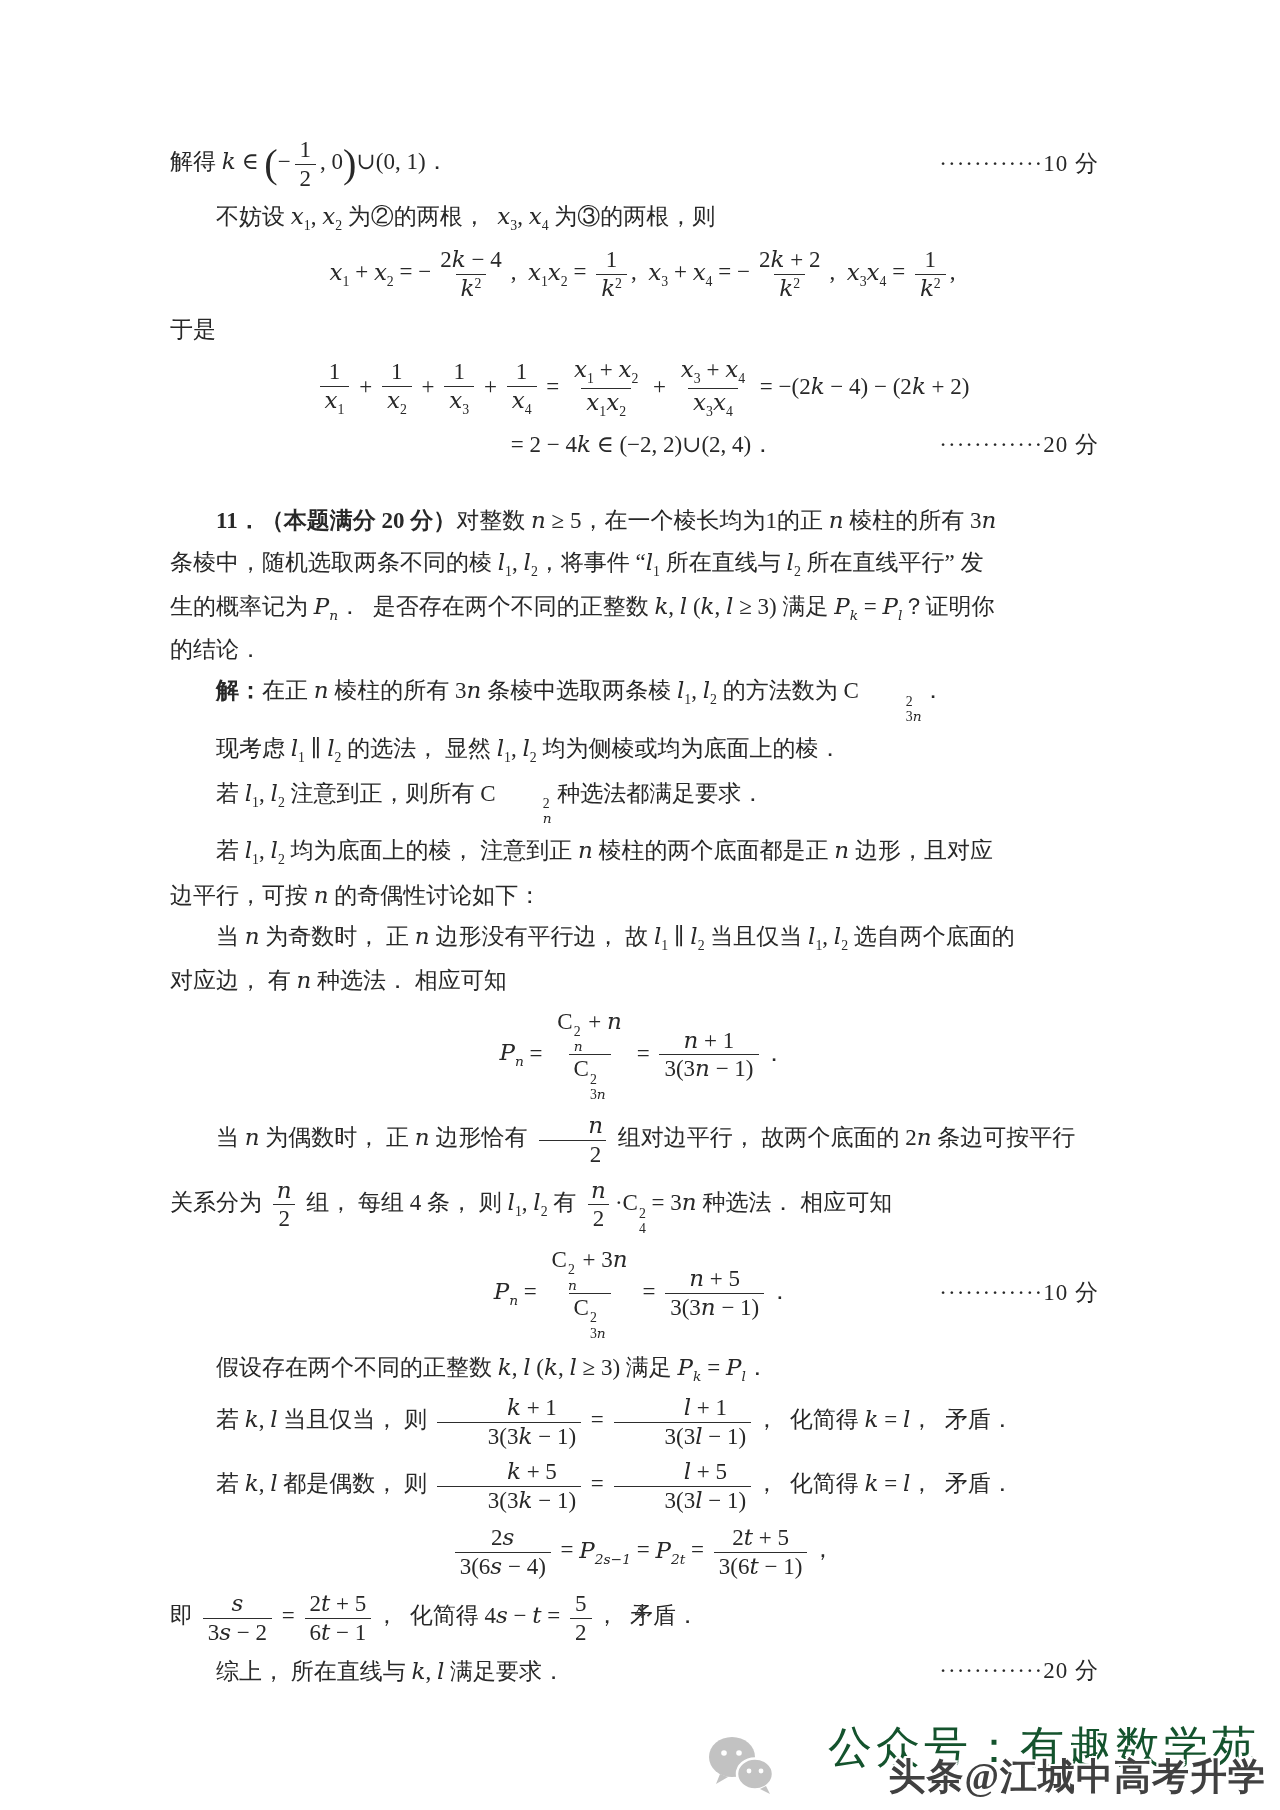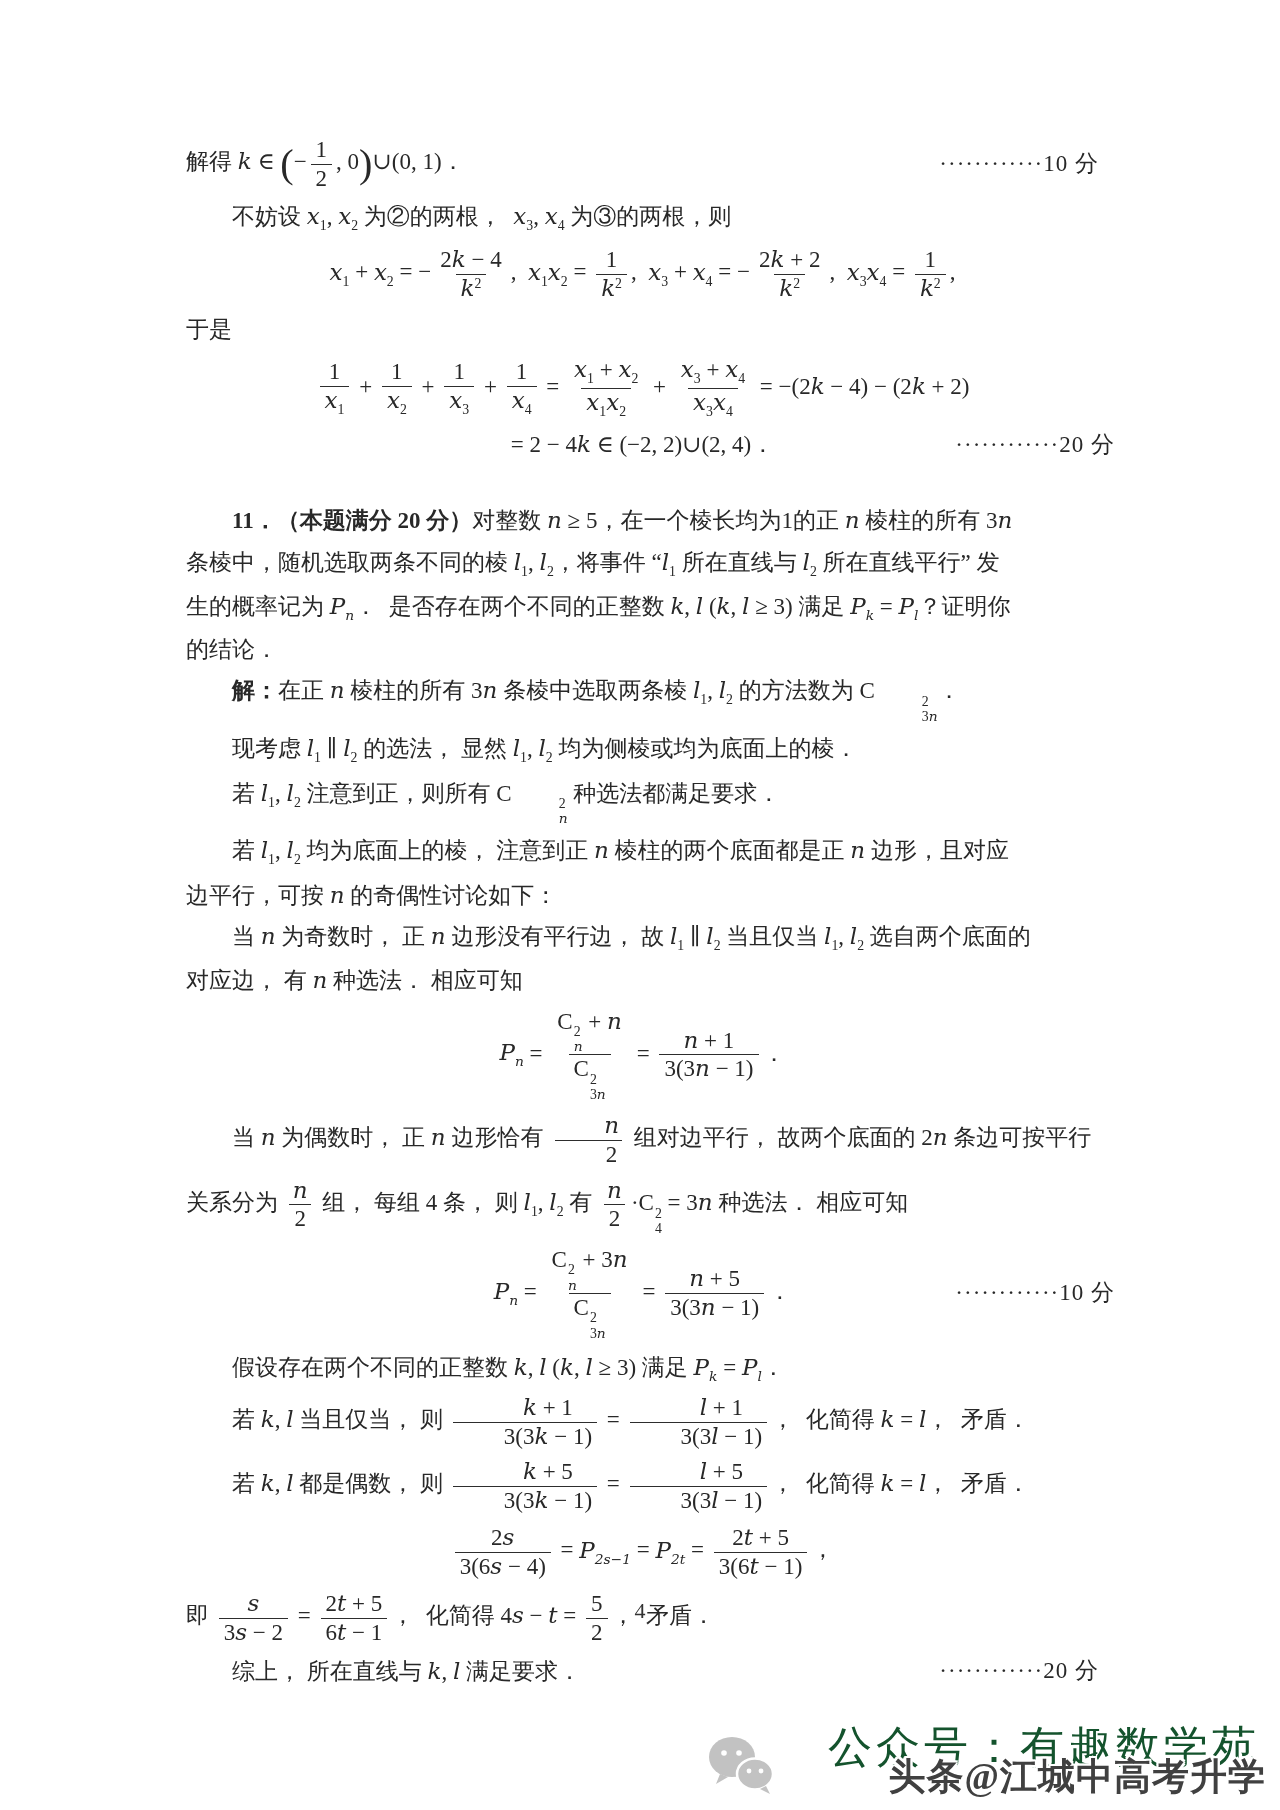--- a/index.html
+++ b/index.html
@@ -1,24 +1,24 @@
 <!DOCTYPE html>
 <html><head>
 <meta charset="utf-8">
 <style>
   html,body{margin:0;padding:0;}
   body{width:1280px;height:1810px;background:#f6f6f6;overflow:hidden;}
   .page{position:absolute;inset:0;background:#ffffff;color:#282828;
         font-family:"Liberation Serif","DejaVu Serif",serif;font-size:23px;}
   .content{position:absolute;left:170px;top:128px;width:945px;}
-  .ln{position:relative;margin:8px 16px;line-height:1.45;}
+  .ln{position:relative;margin:8px 0;line-height:1.45;}
   .ind{text-indent:2em;}
   .formula{position:relative;text-align:center;margin:10px 0;line-height:1.3;}
   .gap{height:26px;}
-  .score{position:absolute;right:0;top:50%;transform:translateY(-50%);white-space:nowrap;letter-spacing:1px;}
+  .score{position:absolute;right:16px;top:50%;transform:translateY(-50%);white-space:nowrap;letter-spacing:1px;}
   .t{white-space:pre-wrap;}
   .bd{font-weight:bold;}
   .it{font-style:italic;font-family:"DejaVu Serif",serif;}
   .ss{font-size:60%;}
   .sub{vertical-align:-0.45em;}
   .sup{vertical-align:0.55em;}
   .base{white-space:nowrap;}
   .fr{display:inline-flex;flex-direction:column;align-items:center;vertical-align:middle;
       margin:0 4px;line-height:1.2;text-align:center;}
   .fr>.n{padding:0 5px;}

